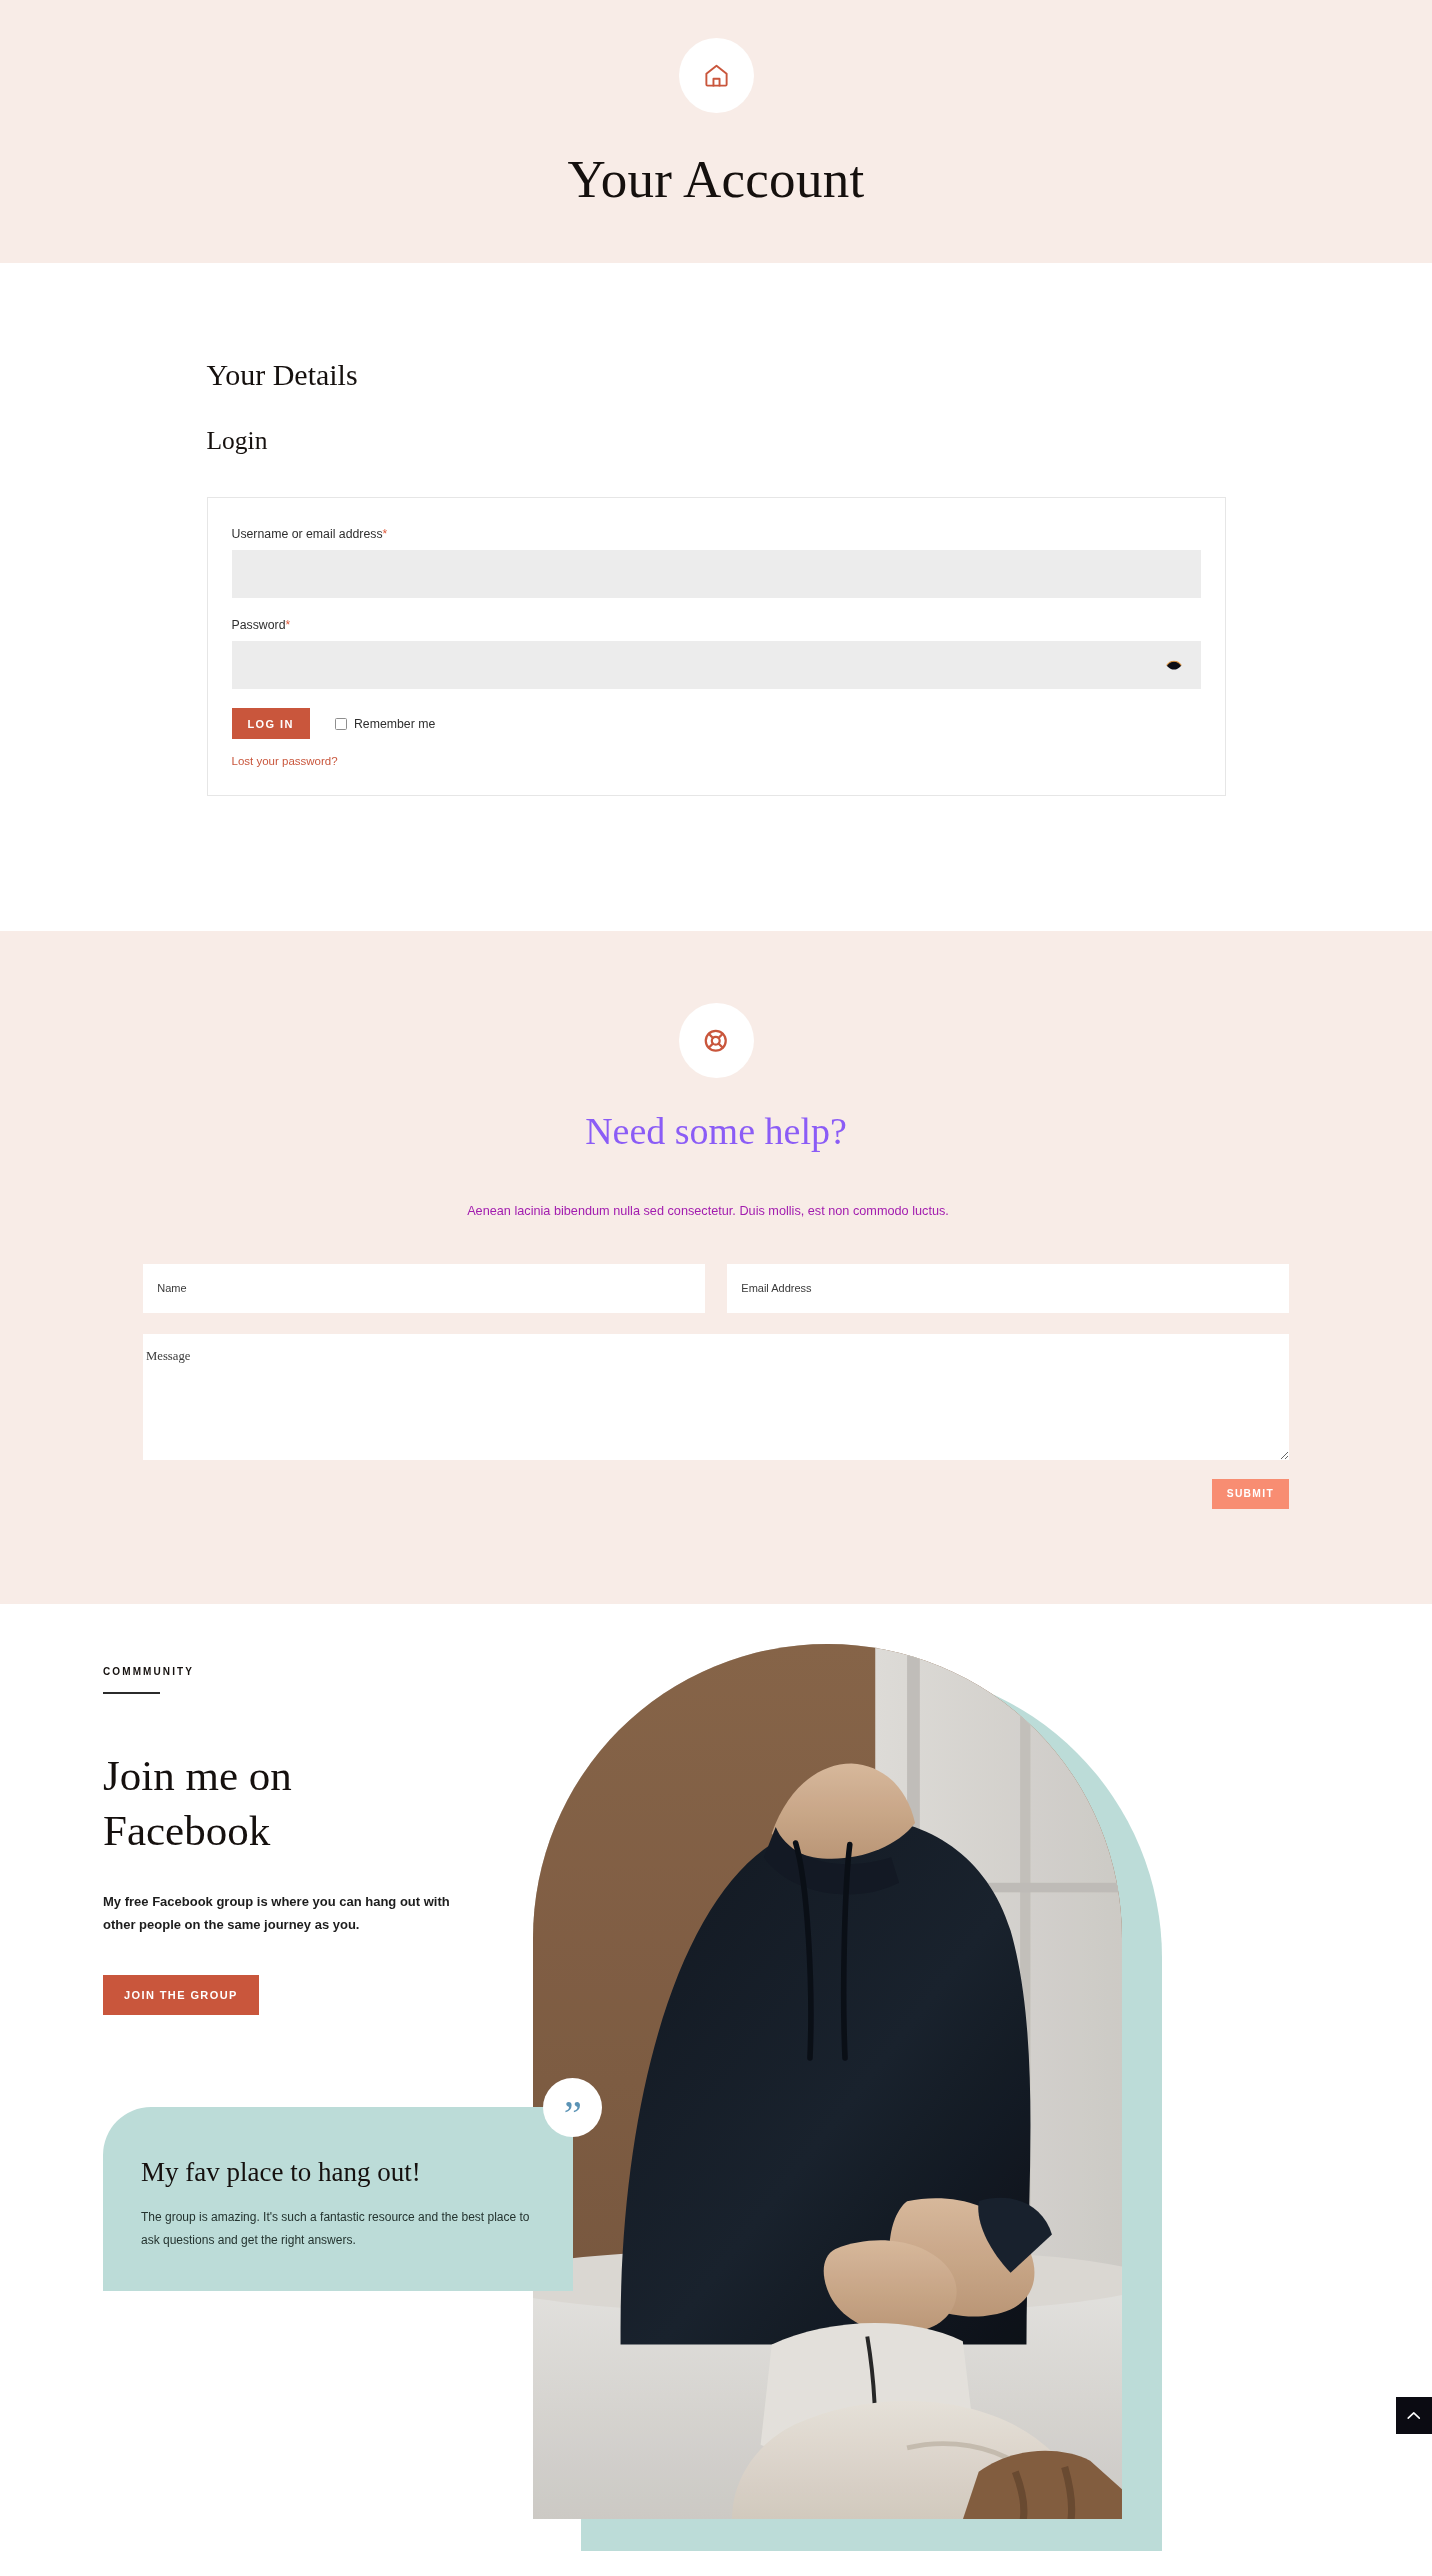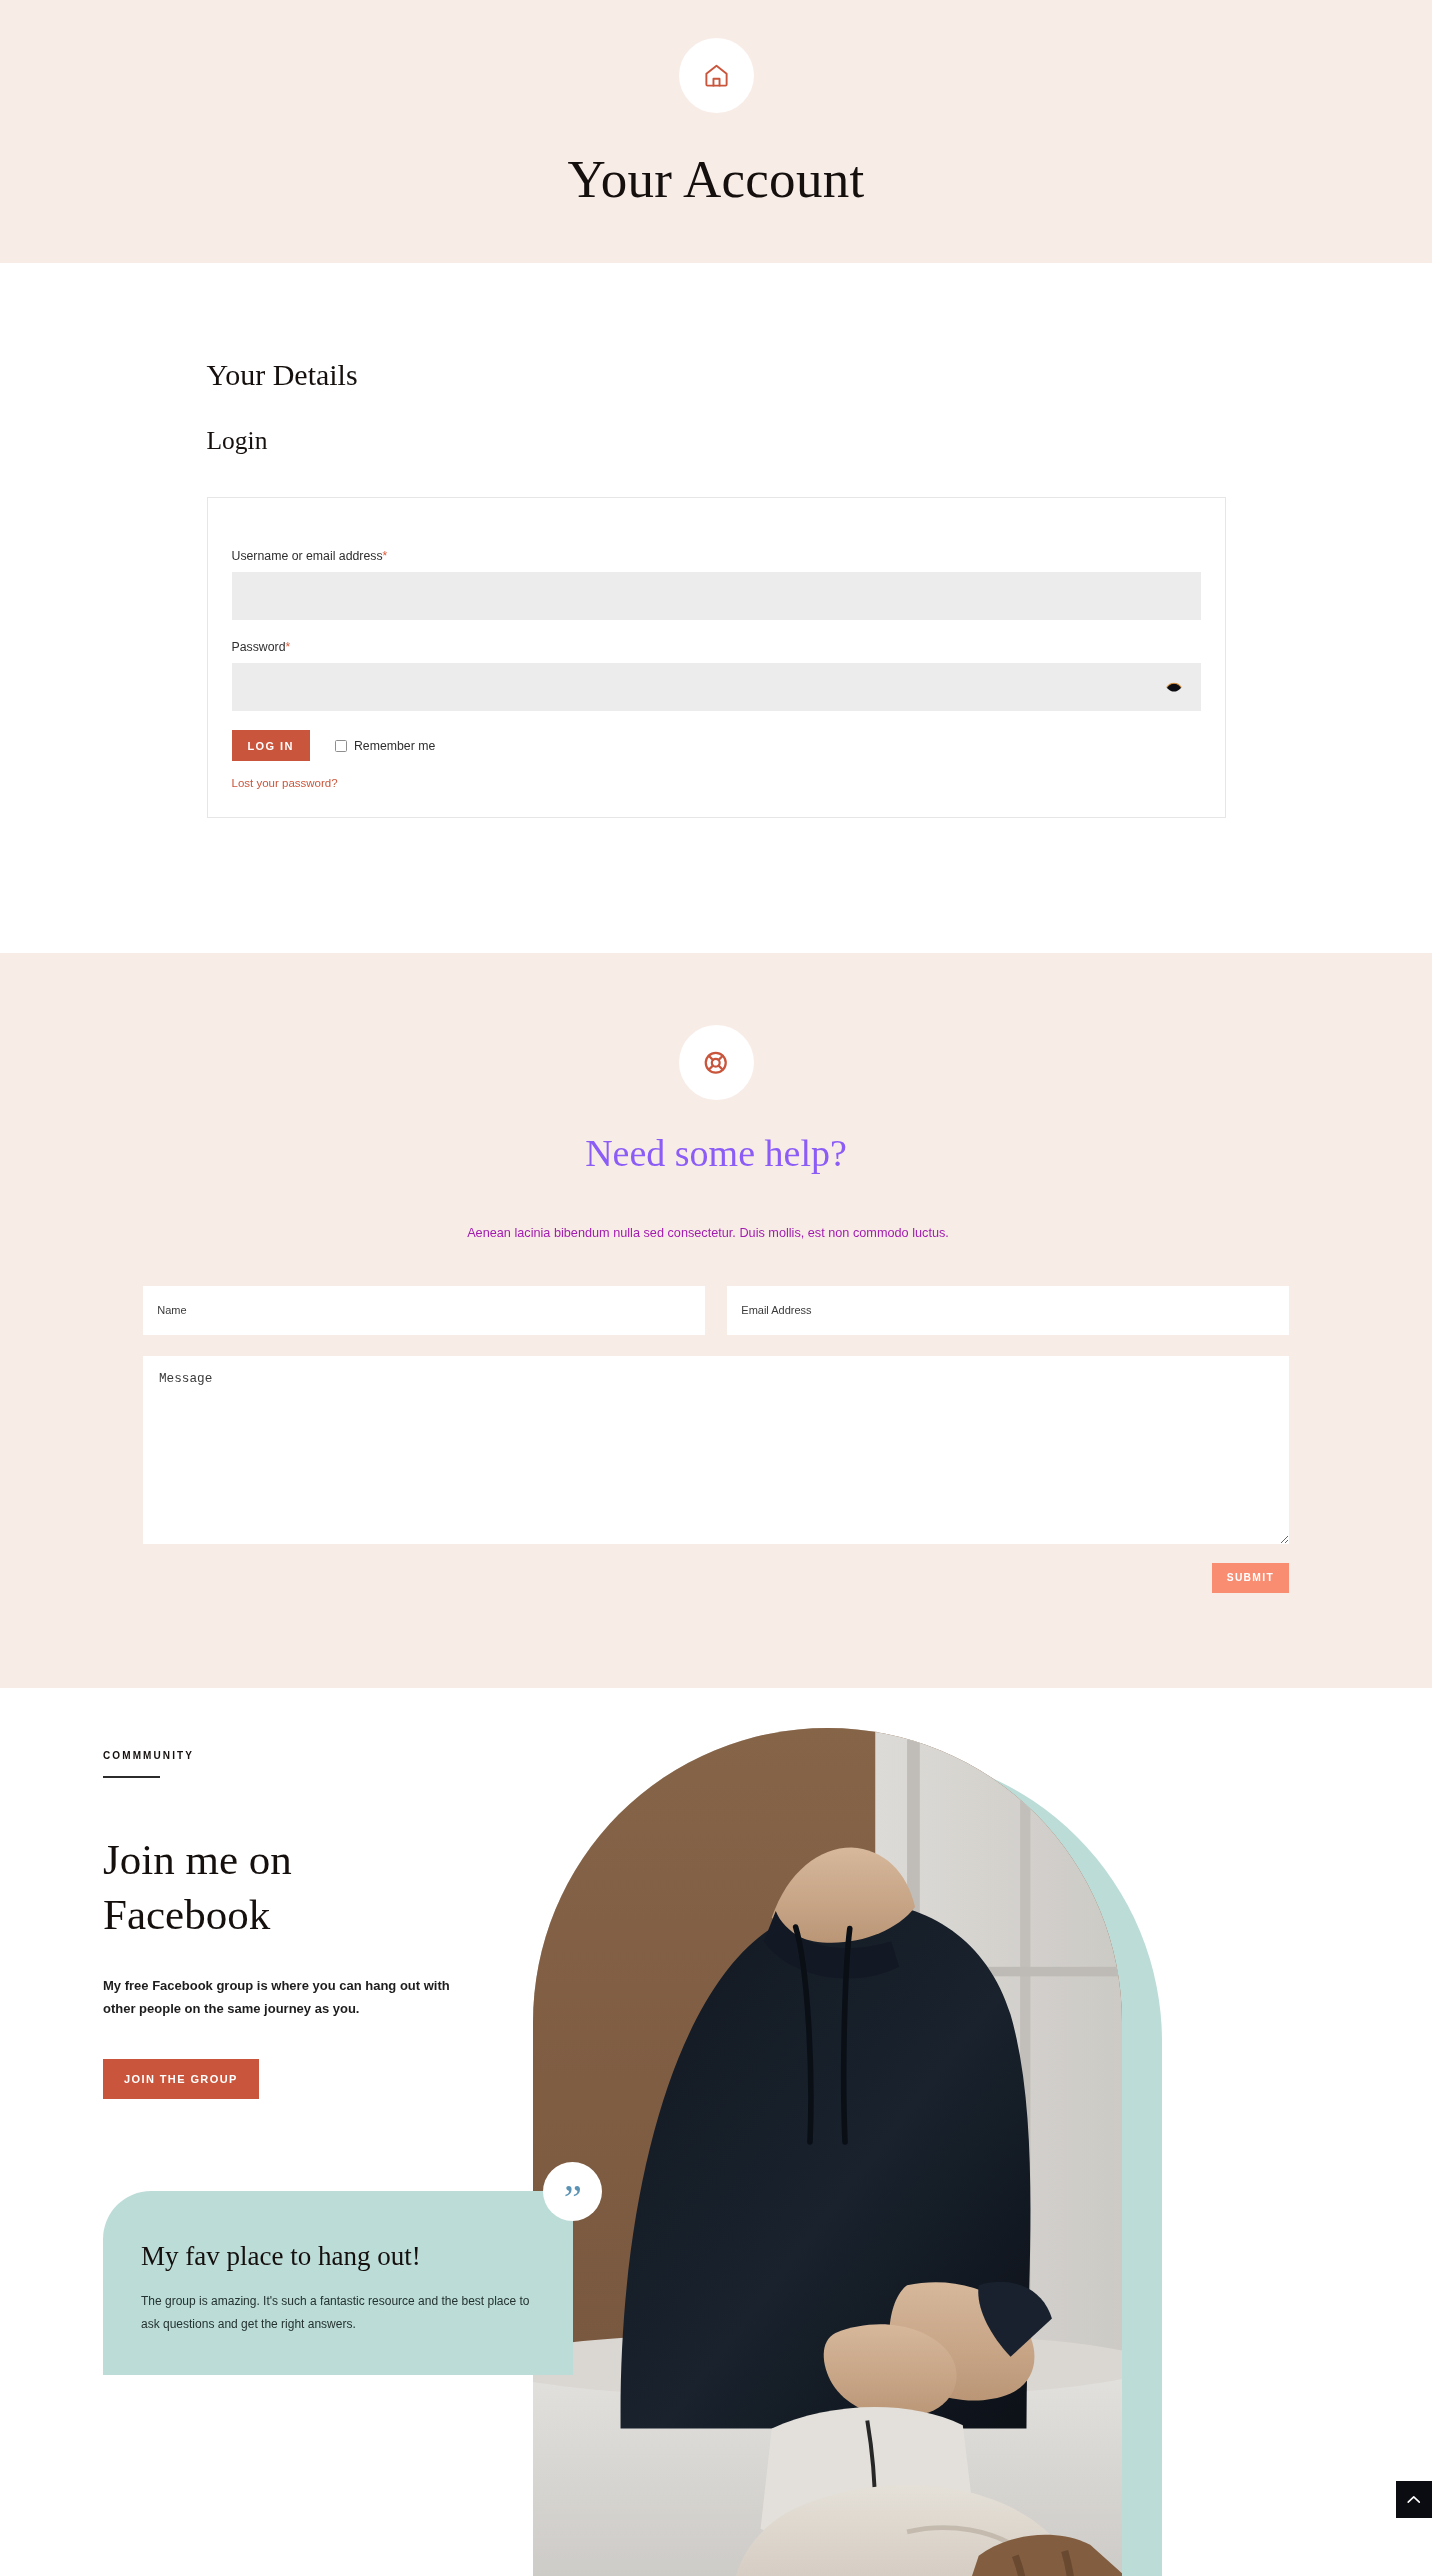--- a/index.html
+++ b/index.html
@@ -67,21 +67,21 @@
     color: #15100e;
     margin: 33px 0 16px 0;
     line-height: 1.2;
   }
 
   .login-box {
     margin-top: 40px;
     border: 0.8px solid #e6e6e6;
     background: #ffffff;
     width: 1019px;
-    padding: 50px 24px 27px 24px;
+    padding: 28px 24px 27px 24px;
   }
   .field-label {
     font-size: 12.3px;
     color: #2f2f2f;
     line-height: 1.4;
     margin: 0 0 7.2px 0;
     display: block;
   }
   .req-star { color: #e05a3b; font-size: 12px; }
   .text-input {
@@ -185,29 +185,29 @@
     outline: none;
     font-family: "Liberation Sans", sans-serif;
     font-size: 11px;
     color: #2b2b2b;
     padding: 0 14.3px;
   }
   .contact-input::placeholder { color: #3a3a3a; opacity: 1; }
   .contact-textarea {
     margin-top: 21px;
     width: 100%;
-    height: 188px;
+    height: 126px;
     background: #ffffff;
     border: none;
     outline: none;
     resize: vertical;
-    font-family: Liberation Mono, monospace;
+    font-family: Liberation Serif, serif;
     font-size: 12.7px;
     color: #2b2b2b;
-    padding: 15px 16px;
+    padding: 15px 3px;
     display: block;
   }
   .contact-textarea::placeholder { color: #3a3a3a; opacity: 1; }
   .submit-row {
     display: flex;
     justify-content: flex-end;
     margin-top: 19px;
   }
   .btn-submit {
     background: #f88d72;

